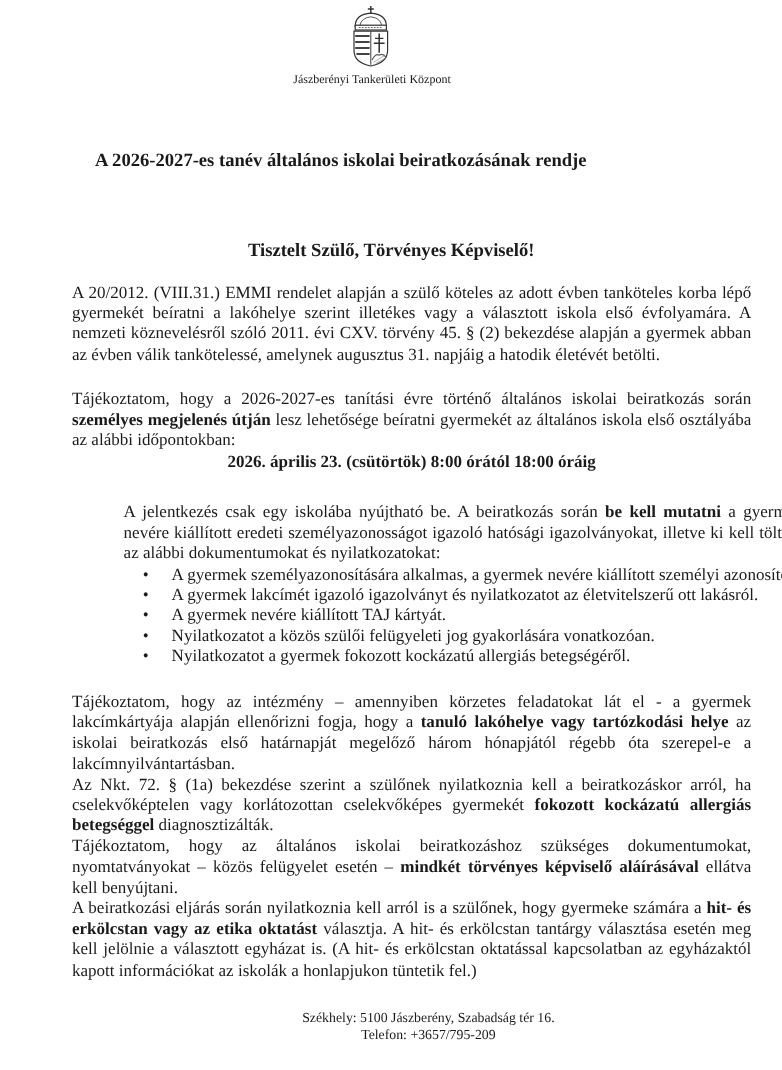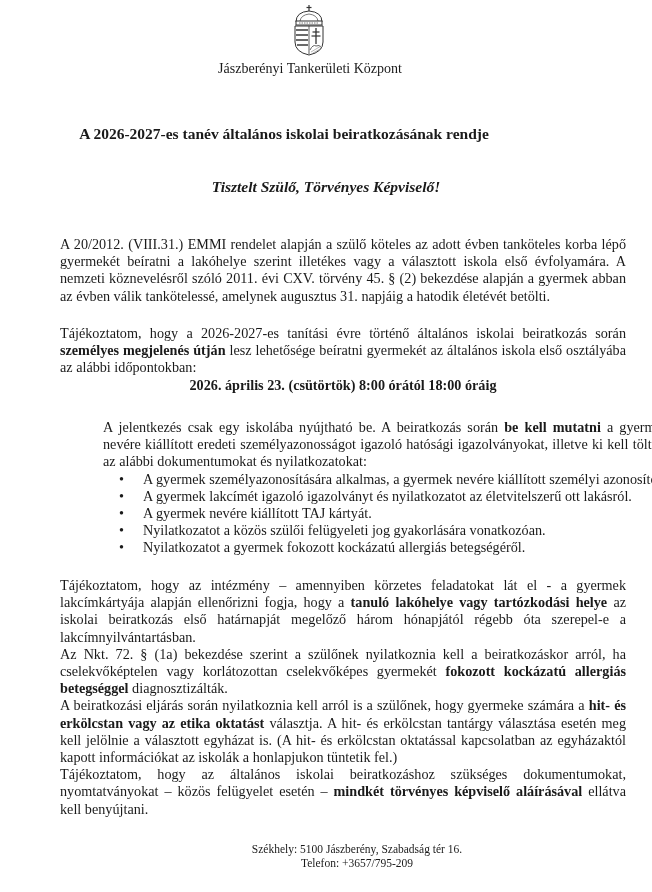--- a/index.html
+++ b/index.html
@@ -2,23 +2,23 @@
 <html><head>
 <meta charset="utf-8">
 <style>
   html, body { margin: 0; padding: 0; background: #ffffff; }
   body {
     width: 652px; height: 892px; position: relative; overflow: hidden;
     font-family: "Liberation Serif", "DejaVu Serif", serif;
     color: #1a1a1a;
   }
   .crest { position: absolute; left: 291px; top: 4px; width: 36px; height: 52px; }
-  .org { position: absolute; top: 61px; left: 0; width: 620px; text-align: center; font-size: 14px; }
+  .org { position: absolute; top: 61px; left: 0; width: 620px; text-align: center; font-size: 10px; }
   .title { position: absolute; top: 125px; left: 0; width: 568px; text-align: center; font-size: 15.5px; font-weight: bold; }
-  .greet { position: absolute; top: 178px; left: 0; width: 652px; text-align: center; font-size: 15.5px; font-weight: bold; font-style: italic; }
+  .greet { position: absolute; top: 200px; left: 0; width: 652px; text-align: center; font-size: 15.5px; font-weight: bold; }
   .body-text {
     position: absolute; left: 60px; width: 566px;
     font-size: 14.2px; line-height: 17.2px; text-align: justify;
   }
   .body-text p { margin: 0; }
   .p1 { top: 236px; }
   .p2 { top: 325px; }
   .dates { text-align: center; font-weight: bold; text-align: center; }
   .p3 { top: 419px; margin-left: 43px; }
   ul.items { margin: 0; padding: 0 0 0 40px; list-style: none; }
@@ -82,20 +82,20 @@
     <li>A gyermek lakcímét igazoló igazolványt és nyilatkozatot az életvitelszerű ott lakásról.</li>
     <li>A gyermek nevére kiállított TAJ kártyát.</li>
     <li>Nyilatkozatot a közös szülői felügyeleti jog gyakorlására vonatkozóan.</li>
     <li>Nyilatkozatot a gyermek fokozott kockázatú allergiás betegségéről.</li>
   </ul>
 </div>
 
 <div class="body-text p4">
   <p><span>Tájékoztatom, hogy az intézmény – amennyiben körzetes feladatokat lát el - a gyermek lakcímkártyája alapján ellenőrizni fogja, hogy a </span><b>tanuló lakóhelye vagy tartózkodási helye</b><span> az iskolai beiratkozás első határnapját megelőző három hónapjától régebb óta szerepel-e a lakcímnyilvántartásban.</span></p>
   <p><span>Az Nkt. 72. § (1a) bekezdése szerint a szülőnek nyilatkoznia kell a beiratkozáskor arról, ha cselekvőképtelen vagy korlátozottan cselekvőképes gyermekét </span><b>fokozott kockázatú allergiás betegséggel</b><span> diagnosztizálták.</span></p>
+  <p><span>Tájékoztatom, hogy az általános iskolai beiratkozáshoz szükséges dokumentumokat, nyomtatványokat – közös felügyelet esetén – </span><b>mindkét törvényes képviselő aláírásával</b><span> ellátva kell benyújtani.</span></p>
   <p><span>A beiratkozási eljárás során nyilatkoznia kell arról is a szülőnek, hogy gyermeke számára a </span><b>hit- és erkölcstan vagy az etika oktatást</b><span> választja. A hit- és erkölcstan tantárgy választása esetén meg kell jelölnie a választott egyházat is. (A hit- és erkölcstan oktatással kapcsolatban az egyházaktól kapott információkat az iskolák a honlapjukon tüntetik fel.)</span></p>
-  <p><span>Tájékoztatom, hogy az általános iskolai beiratkozáshoz szükséges dokumentumokat, nyomtatványokat – közös felügyelet esetén – </span><b>mindkét törvényes képviselő aláírásával</b><span> ellátva kell benyújtani.</span></p>
 </div>
 
 <div class="footer">
   <div>Székhely: 5100 Jászberény, Szabadság tér 16.</div>
   <div>Telefon: +3657/795-209</div>
 </div>
 
 </body></html>

